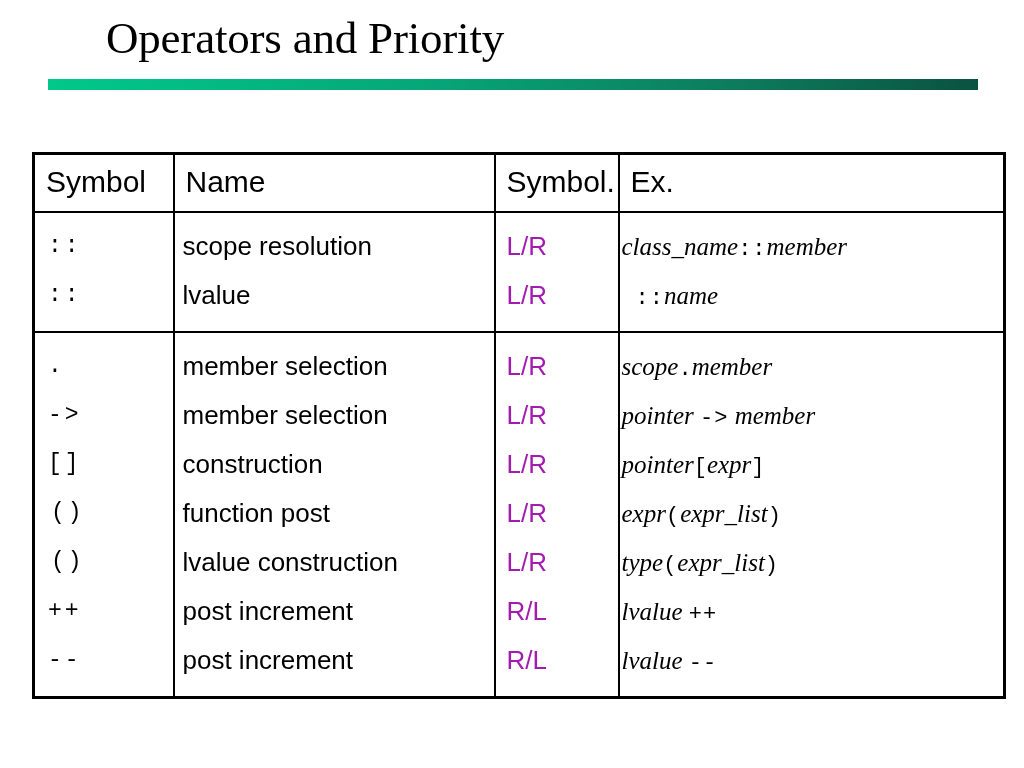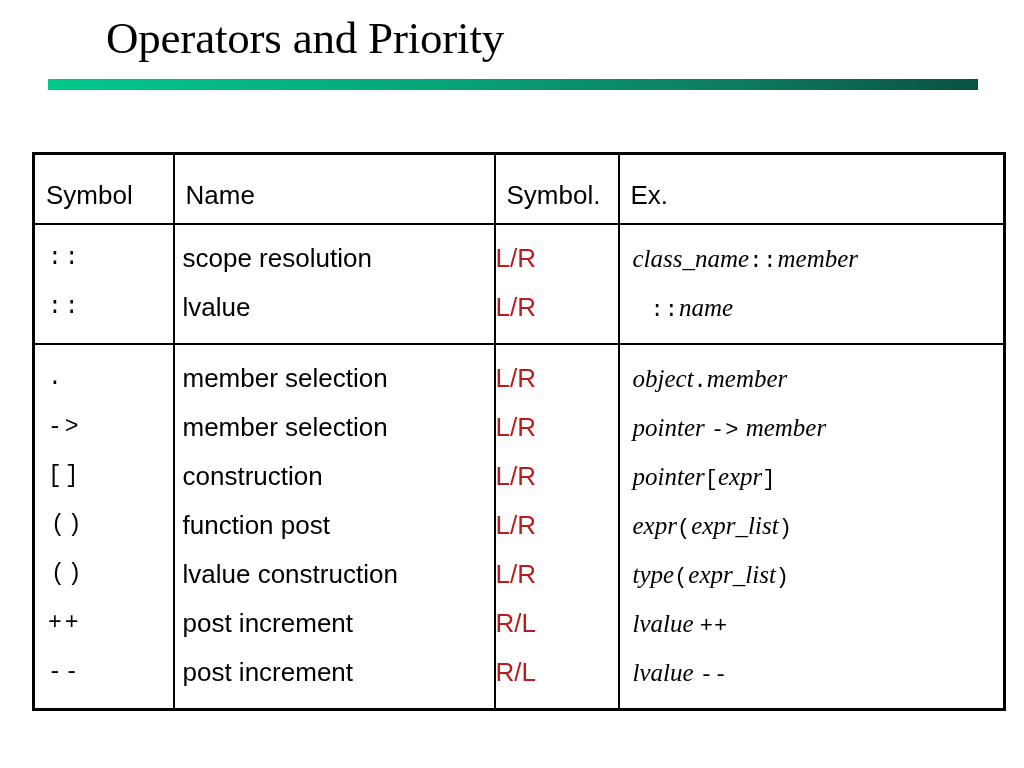--- a/index.html
+++ b/index.html
@@ -56,24 +56,24 @@
   .op-table col.c-ex     { width: 386px; }
 
   .op-table td {
     border: 2px solid #000000;
     padding: 0;
     vertical-align: top;
   }
 
   
   .hdr-cell {
-    font-size: 26px;
+    font-size: 30px;
     font-weight: 400;
     color: #000000;
-    padding: 25px 0 12px 11px;
+    padding: 9px 0 12px 11px;
     line-height: 1.18;
     white-space: nowrap;
   }
 
   
   .cell-lines {
     padding: 9px 0 11px 0;
   }
   .line {
     height: 49px;
@@ -92,34 +92,34 @@
   .col-symbol .line.indent-paren { padding-left: 16px; }
 
   .col-name .line {
     padding-left: 8px;
     font-family: "Liberation Sans", sans-serif;
     font-size: 26px;
     color: #000000;
   }
 
   .col-assoc .line {
-    padding-left: 0;
+    padding-left: 11px;
     font-family: "Liberation Sans", sans-serif;
     font-size: 26px;
-    color: #b91c1c;
+    color: #a21caf;
   }
 
   .col-ex .line {
-    padding-left: 13px;
+    padding-left: 2px;
     font-family: "Liberation Serif", serif;
     font-style: italic;
     font-size: 25px;
     color: #000000;
   }
-  .col-ex .line.indent-ex { padding-left: 31px; }
+  .col-ex .line.indent-ex { padding-left: 16px; }
 
   
   .op {
     font-family: "Liberation Mono", "DejaVu Sans Mono", monospace;
     font-style: normal;
     font-size: 22px;
     letter-spacing: 1px;
   }
   .op.tight { letter-spacing: 0px; }
 </style>
@@ -207,21 +207,21 @@
             <div class="line">L/R</div>
             <div class="line">L/R</div>
             <div class="line">L/R</div>
             <div class="line">L/R</div>
             <div class="line">R/L</div>
             <div class="line">R/L</div>
           </div>
       </td>
       <td>
         <div class="cell-lines col-ex">
-            <div class="line"><span>object</span><span class="op tight">.</span><span>member</span></div>
+            <div class="line"><span>scope</span><span class="op tight">.</span><span>member</span></div>
             <div class="line"><span>pointer </span><span class="op">-&gt;</span><span> member</span></div>
             <div class="line"><span>pointer</span><span class="op tight">[</span><span>expr</span><span class="op tight">]</span></div>
             <div class="line"><span>expr</span><span class="op">(</span><span>expr_list</span><span class="op">)</span></div>
             <div class="line"><span>type</span><span class="op">(</span><span>expr_list</span><span class="op">)</span></div>
             <div class="line"><span>lvalue </span><span class="op">++</span></div>
             <div class="line"><span>lvalue </span><span class="op">--</span></div>
           </div>
       </td>
     </tr>
   </tbody>

